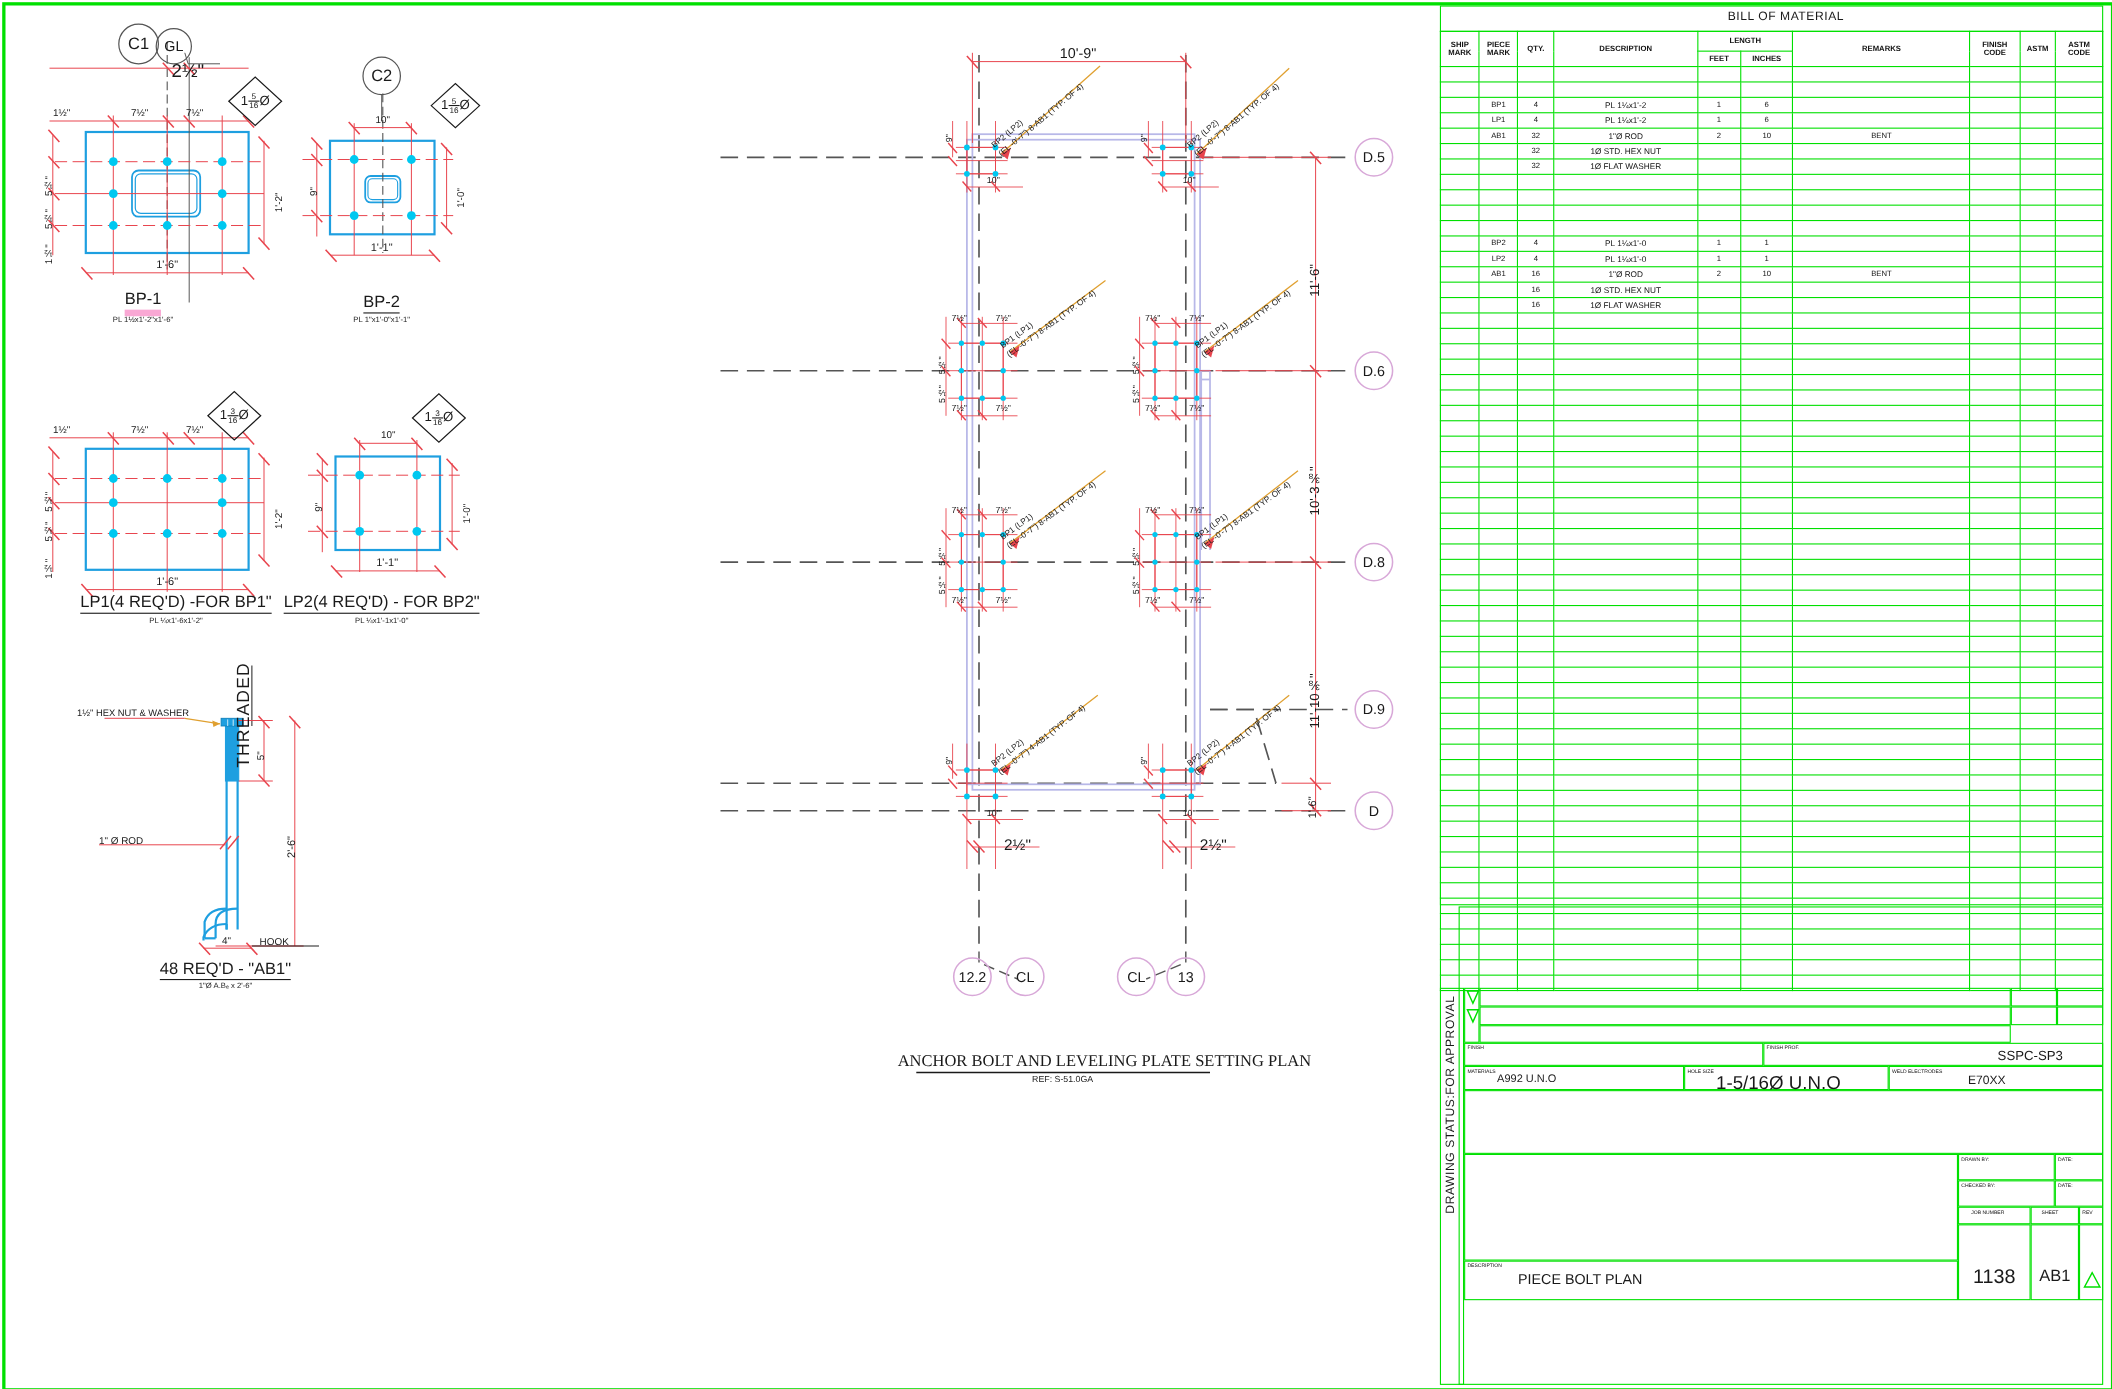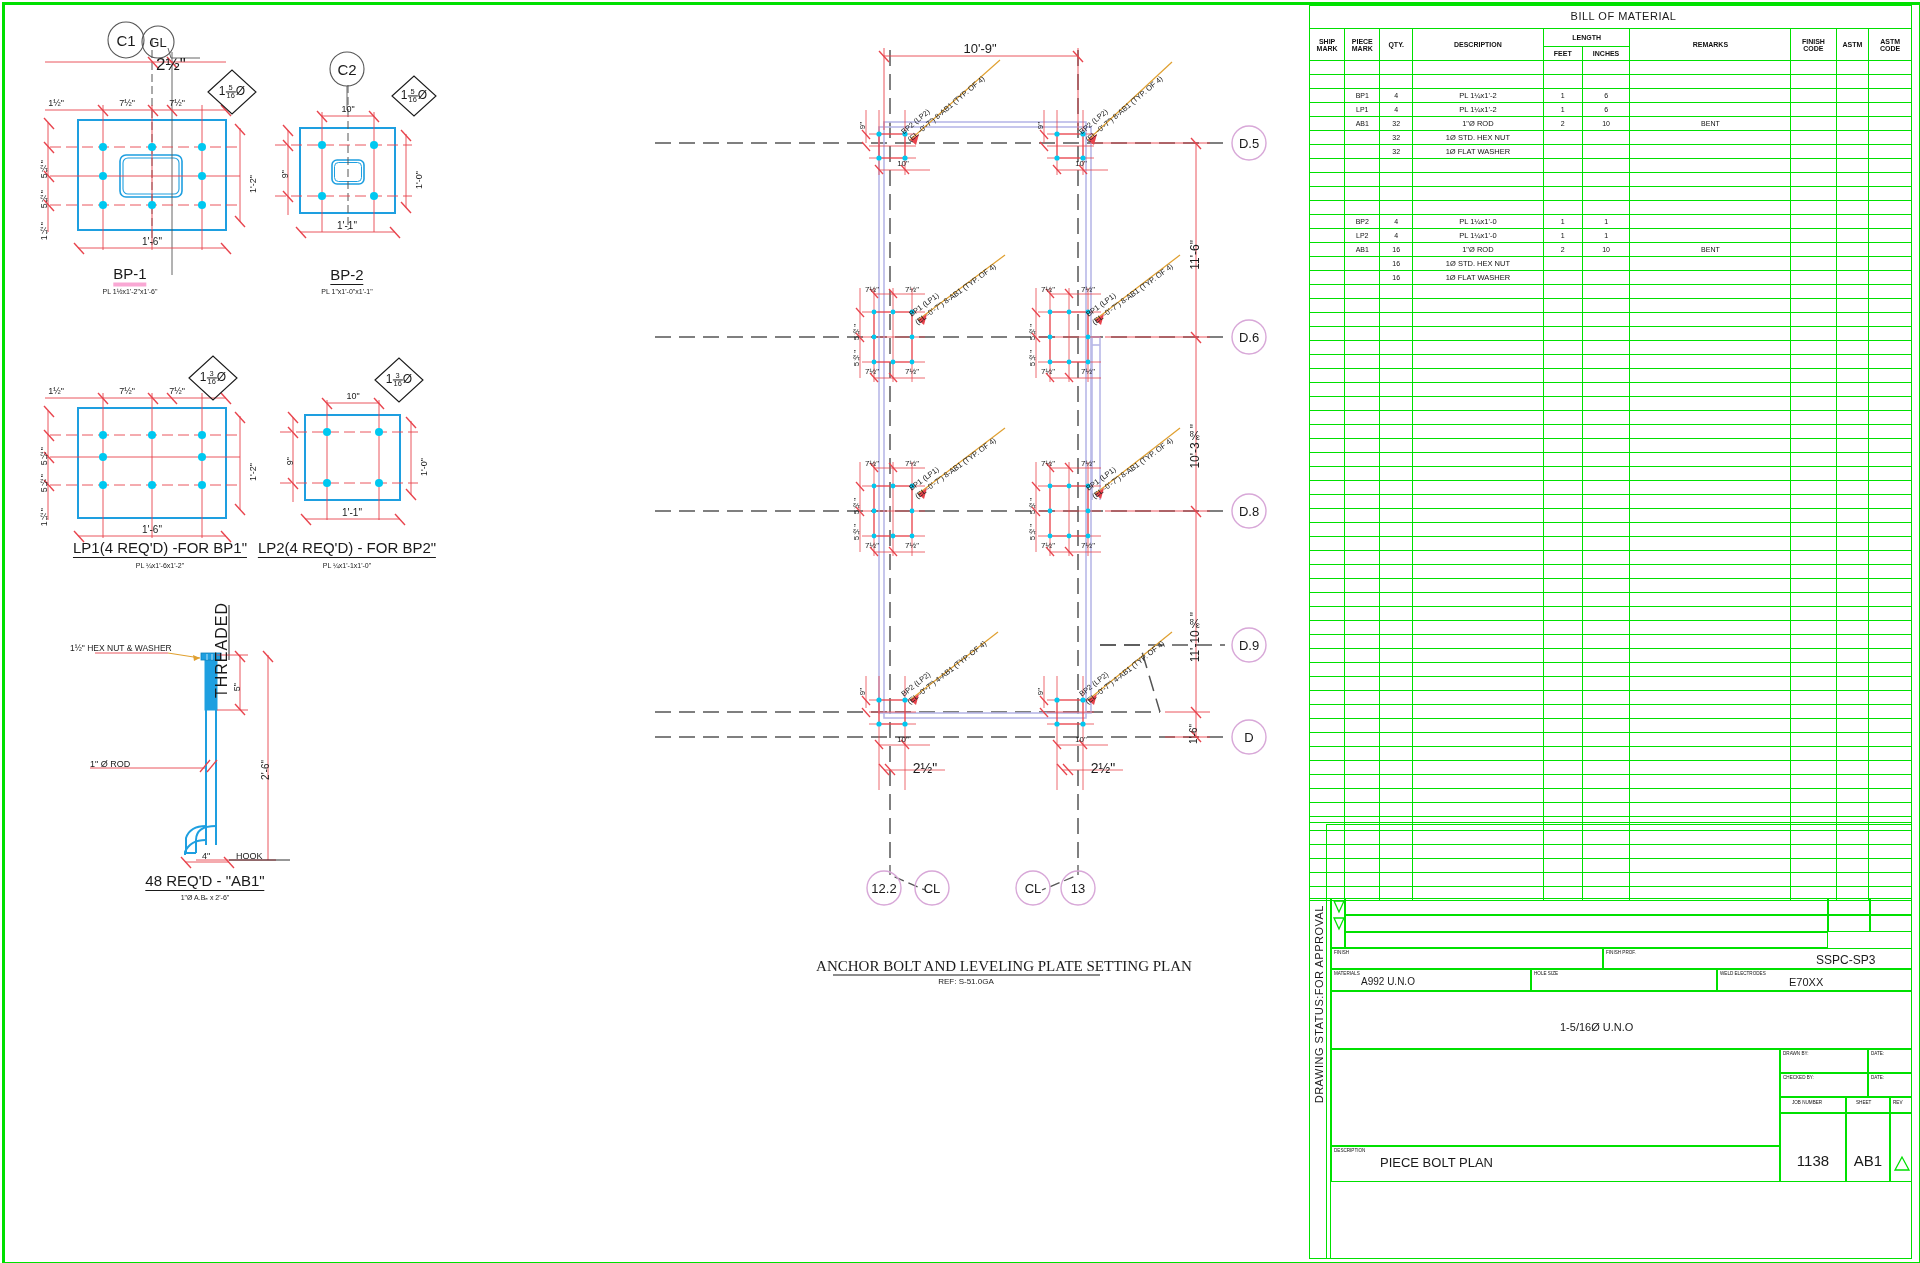--- a/index.html
+++ b/index.html
@@ -578,21 +578,21 @@
     <span>1</span><span class="frac"><span class="n">5</span><span class="d">16</span></span><span>Ø</span>
   </div>
   <div class="txt ctr" style="left:56px;top:103px;font-size:9px;">1½"</div>
   <div class="txt ctr" style="left:127px;top:103px;font-size:9px;">7½"</div>
   <div class="txt ctr" style="left:177px;top:103px;font-size:9px;">7½"</div>
   <div class="txt ctr vert" style="left:40px;top:160px;font-size:9px;">5½"</div>
   <div class="txt ctr vert" style="left:40px;top:190px;font-size:9px;">5½"</div>
   <div class="txt ctr vert" style="left:40px;top:222px;font-size:9px;">1½"</div>
   <div class="txt ctr" style="left:152px;top:242px;font-size:10px;">1'-6"</div>
   <div class="txt ctr vert" style="left:249px;top:175px;font-size:9px;">1'-2"</div>
-  <div class="txt ctr" style="left:130px;top:276px;font-size:15px;border-bottom:4px solid #f9a8d4;padding-bottom:2px;">BP-1</div>
+  <div class="txt ctr" style="left:130px;top:276px;font-size:15px;border-bottom:6px solid #f9a8d4;padding-bottom:2px;">BP-1</div>
   <div class="txt ctr" style="left:130px;top:291px;font-size:7px;">PL 1½x1'-2"x1'-6"</div>
 
   <div class="txt ctr" style="left:347px;top:69px;font-size:15px;">C2</div>
   <div class="txt ctr" style="left:414px;top:96px;font-size:12px;">
     <span>1</span><span class="frac"><span class="n">5</span><span class="d">16</span></span><span>Ø</span>
   </div>
   <div class="txt ctr" style="left:348px;top:109px;font-size:9px;">10"</div>
   <div class="txt ctr vert" style="left:281px;top:170px;font-size:9px;">9"</div>
   <div class="txt ctr" style="left:347px;top:226px;font-size:10px;">1'-1"</div>
   <div class="txt ctr vert" style="left:415px;top:171px;font-size:9px;">1'-0"</div>
@@ -1511,21 +1511,21 @@
   <div class="tbcell" style="left:1603px;top:948px;width:309px;height:21px;"></div>
   <div class="tblabel" style="left:1606px;top:950px;">FINISH PROF.</div>
   <div class="txt" style="left:1816px;top:954px;font-size:12px;">SSPC-SP3</div>
 
   <div class="tbcell" style="left:1331px;top:969px;width:200px;height:22px;"></div>
   <div class="tblabel" style="left:1334px;top:971px;">MATERIALS</div>
   <div class="txt" style="left:1361px;top:977px;font-size:10px;">A992 U.N.O</div>
 
   <div class="tbcell" style="left:1531px;top:969px;width:186px;height:22px;"></div>
   <div class="tblabel" style="left:1534px;top:971px;">HOLE SIZE</div>
-  <div class="txt" style="left:1560px;top:976px;font-size:11px;margin-top:46px;">1-5/16Ø U.N.O</div>
+  <div class="txt" style="left:1560px;top:976px;font-size:17px;">1-5/16Ø U.N.O</div>
 
   <div class="tbcell" style="left:1717px;top:969px;width:195px;height:22px;"></div>
   <div class="tblabel" style="left:1720px;top:971px;">WELD ELECTRODES</div>
   <div class="txt" style="left:1789px;top:977px;font-size:11px;">E70XX</div>
 
   <div class="tbcell" style="left:1331px;top:991px;width:581px;height:58px;"></div>
 
   <div class="tbcell" style="left:1331px;top:1049px;width:449px;height:97px;"></div>
   <div class="tbcell" style="left:1780px;top:1049px;width:88px;height:24px;"></div>
   <div class="tblabel" style="left:1783px;top:1051px;">DRAWN BY:</div>
@@ -1542,21 +1542,21 @@
   <div class="tbcell" style="left:1846px;top:1097px;width:44px;height:16px;"></div>
   <div class="tblabel" style="left:1856px;top:1100px;">SHEET</div>
   <div class="tbcell" style="left:1890px;top:1097px;width:22px;height:16px;"></div>
   <div class="tblabel" style="left:1893px;top:1100px;">REV</div>
 
   <div class="tbcell" style="left:1331px;top:1146px;width:449px;height:36px;"></div>
   <div class="tblabel" style="left:1334px;top:1148px;">DESCRIPTION</div>
   <div class="txt" style="left:1380px;top:1156px;font-size:13px;">PIECE BOLT PLAN</div>
 
   <div class="tbcell" style="left:1780px;top:1113px;width:66px;height:69px;"></div>
-  <div class="txt ctr" style="left:1813px;top:1160px;font-size:15px;">1138</div>
+  <div class="txt ctr" style="left:1813px;top:1160px;font-size:18px;">1138</div>
   <div class="tbcell" style="left:1846px;top:1113px;width:44px;height:69px;"></div>
   <div class="txt ctr" style="left:1868px;top:1160px;font-size:15px;">AB1</div>
   <div class="tbcell" style="left:1890px;top:1113px;width:22px;height:69px;"></div>
   <svg width="30" height="30" style="left:1893px;top:1153px;">
     <polygon points="9,4 2,17 16,17" fill="none" stroke="#00e000" stroke-width="1.3"></polygon>
   </svg>
 
 </div>
 
 </body></html>

